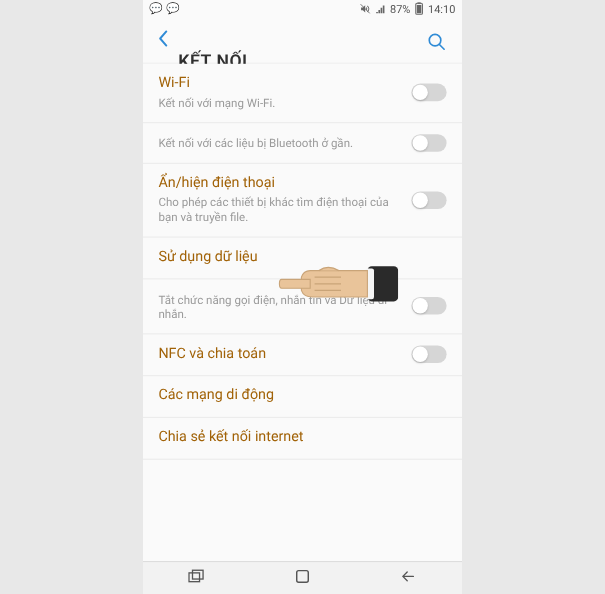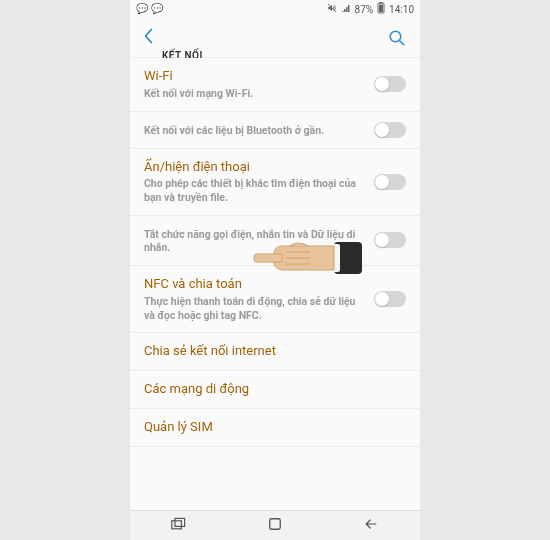--- a/index.html
+++ b/index.html
@@ -43,21 +43,21 @@
     background: #fafafa;
     border-bottom: 1px solid #eee;
   }
   .back-chevron {
     color: #2f8bd6;
     font-size: 18px;
     padding: 4px 6px 4px 2px;
   }
   .header-title {
     flex: 1;
-    font-size: 10px;
+    font-size: 16px;
     font-weight: 600;
     letter-spacing: 0.5px;
     color: #2f2f2f;
     padding-left: 2px;
     margin-top: 36px;
   }
   .search-btn {
     color: #2f8bd6;
     padding: 4px;
   }
@@ -81,21 +81,20 @@
   .item-title {
     font-size: 13px;
     color: #a16207;
     line-height: 1.3;
   }
   .item-sub {
     font-size: 10.5px;
     color: #9a9a9a;
     line-height: 1.3;
     margin-top: 2px;
-    font-weight: bold;
   }
   .toggle {
     width: 32px;
     height: 16px;
     border-radius: 10px;
     background: #d6d6d6;
     position: relative;
     flex-shrink: 0;
   }
   .toggle::after {
@@ -194,53 +193,52 @@
     </div>
 
     <div class="item">
       <div class="item-text">
         <div class="item-title">Ẩn/hiện điện thoại</div>
         <div class="item-sub">Cho phép các thiết bị khác tìm điện thoại của bạn và truyền file.</div>
       </div>
       <div class="toggle"></div>
     </div>
 
+    <div class="item">
+      <div class="item-text">
+        <div class="item-title">Sử dụng dữ liệu</div>
+      </div>
+    </div>
 
     <div class="item">
       <div class="item-text">
         <div class="item-sub">Tắt chức năng gọi điện, nhắn tin và Dữ liệu di nhắn.</div>
       </div>
       <div class="toggle"></div>
     </div>
 
     <div class="item">
       <div class="item-text">
         <div class="item-title">NFC và chia toán</div>
-        <div class="item-sub">Thực hiện thanh toán di động, chia sẻ dữ liệu và đọc hoặc ghi tag NFC.</div>
-      </div>
-      <div class="toggle"></div>
+      </div>
+      <div class="toggle"></div>
+    </div>
+
+    <div class="item">
+      <div class="item-text">
+        <div class="item-title">Các mạng di động</div>
+      </div>
     </div>
 
     <div class="item">
       <div class="item-text">
         <div class="item-title">Chia sẻ kết nối internet</div>
       </div>
     </div>
 
-    <div class="item">
-      <div class="item-text">
-        <div class="item-title">Các mạng di động</div>
-      </div>
-    </div>
-
-    <div class="item">
-      <div class="item-text">
-        <div class="item-title">Quản lý SIM</div>
-      </div>
-    </div>
 
   </div>
 
   <div class="nav-bar">
     <div class="nav-btn">
       <svg width="16" height="14" viewBox="0 0 20 16">
           <rect x="1" y="4" width="12" height="10" fill="none" stroke="#555" stroke-width="1.5"></rect>
           <rect x="5" y="1" width="12" height="10" fill="none" stroke="#555" stroke-width="1.5"></rect>
         </svg>
     </div>

